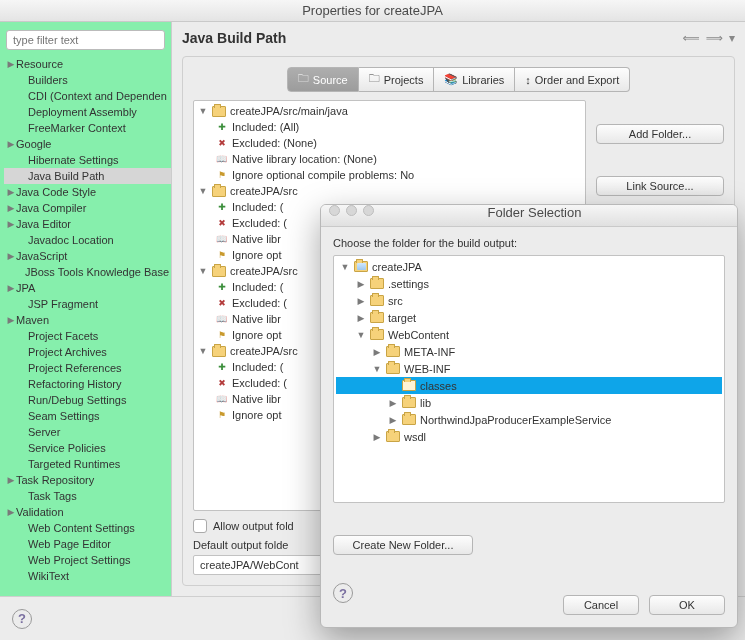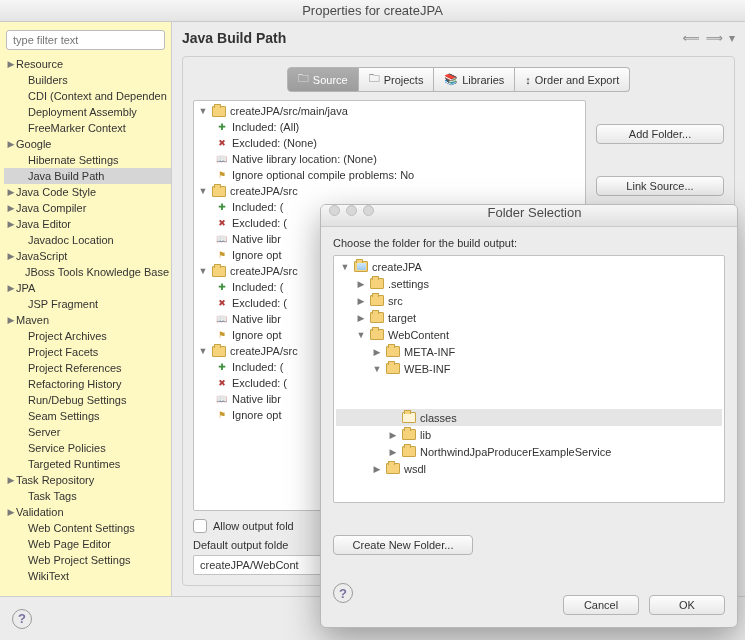--- a/index.html
+++ b/index.html
@@ -30,21 +30,21 @@
     font-size: 13px;
     color: #4a4a4a;
   }
   .content {
     flex: 1;
     display: flex;
     overflow: hidden;
   }
   .sidebar {
     width: 172px;
-    background: #fef9c3;
+    background: #86efac;
     border-right: 1px solid #ccc;
     display: flex;
     flex-direction: column;
     padding: 4px 0;
   }
   .filter {
     margin: 4px 6px 6px 6px;
   }
   .filter input {
     width: 100%;
@@ -184,21 +184,21 @@
     overflow: hidden;
   }
   .dlg-titlebar { height:22px; background:linear-gradient(#f6f6f6,#e0e0e0); border-bottom:1px solid #c9c9c9; display:flex; align-items:flex-start; }
   .traffic { display:flex; gap:6px; padding-left:8px; }
   .tl { width:11px; height:11px; border-radius:50%; background:#d7d7d7; border:1px solid #bdbdbd; }
   .dlg-title { flex:1; text-align:center; font-size:13px; color:#4a4a4a; margin-left:-42px; }
   .dlg-body { padding: 10px 12px 8px 12px; flex:1; display:flex; flex-direction:column; }
   .prompt { font-size:11px; margin-bottom:6px; }
   .folder-tree { flex:1; background:#fff; border:1px solid #c2c2c2; border-radius:2px; padding:2px; overflow:auto; }
   .ft-row { display:flex; align-items:center; height:17px; gap:4px; }
-  .ft-row.sel { background:#e5e5e5;margin-top:32px; }
+  .ft-row.sel { background:#0ea5e9; }
   .fd-icon { width:14px; height:11px; background:#f6d27a; border:1px solid #c9a445; border-radius:1px; position:relative; }
   .fd-icon::before { content:""; position:absolute; top:-3px; left:1px; width:5px; height:3px; background:#f6d27a; border:1px solid #c9a445; border-bottom:none; border-radius:1px 1px 0 0; }
   .fd-icon.open { background:#fff4d6; }
   .fd-prj::after { content:""; position:absolute; left:2px; top:1px; width:9px; height:7px; background:linear-gradient(#cfe8ff,#9ec8ef); border-radius:1px; }
   .pl0{padding-left:4px}.pl1{padding-left:20px}.pl2{padding-left:36px}.pl3{padding-left:52px}
   .dlg-mid { margin-top:8px; }
   .dlg-footer { display:flex; align-items:center; justify-content:space-between; padding: 8px 12px 12px 12px; }
   .dlg-buttons { display:flex; gap:10px; }
   .dlg-buttons .btn { width:76px; }
 </style>
@@ -277,25 +277,25 @@
           <div class="nav-item indent1">
             <span class="tw"></span>
             <span>JSP Fragment</span>
           </div>
           <div class="nav-item">
             <span class="tw">▶</span>
             <span>Maven</span>
           </div>
           <div class="nav-item indent1">
             <span class="tw"></span>
+            <span>Project Facets</span>
+          </div>
+          <div class="nav-item indent1">
+            <span class="tw"></span>
             <span>Project Archives</span>
-          </div>
-          <div class="nav-item indent1">
-            <span class="tw"></span>
-            <span>Project Facets</span>
           </div>
           <div class="nav-item indent1">
             <span class="tw"></span>
             <span>Project References</span>
           </div>
           <div class="nav-item indent1">
             <span class="tw"></span>
             <span>Refactoring History</span>
           </div>
           <div class="nav-item indent1">

